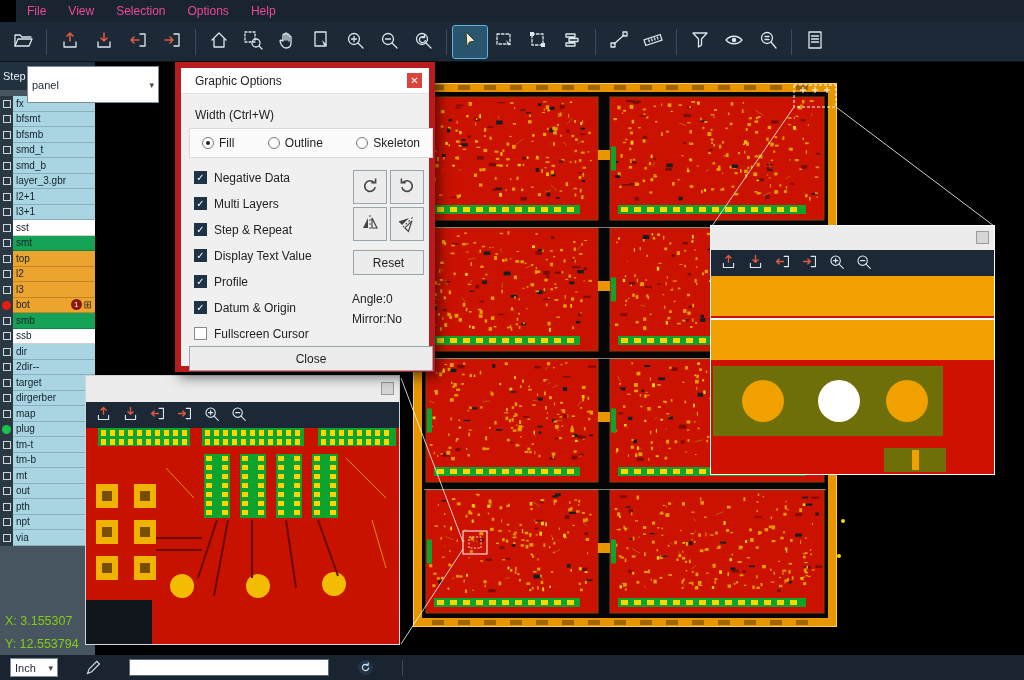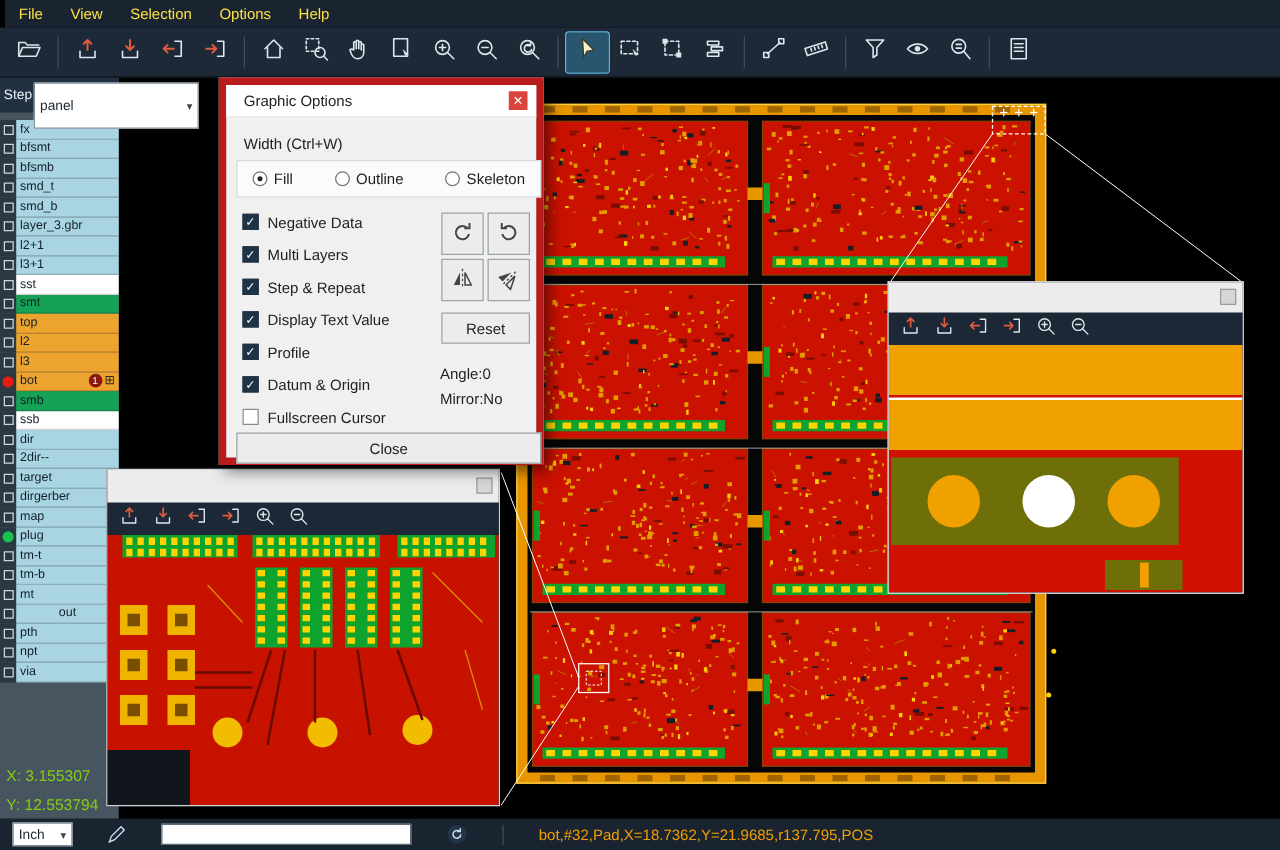--- a/index.html
+++ b/index.html
@@ -2,21 +2,21 @@
 <html><head>
 <meta charset="utf-8">
 <style>
   *{margin:0;padding:0;box-sizing:border-box}
   html,body{width:1024px;height:680px;overflow:hidden;background:#000;font-family:"Liberation Sans",sans-serif;position:relative}
 
   
   #pcb-svg{position:absolute;left:0;top:0;z-index:1}
 
   
-  .menubar{position:absolute;left:4px;top:0;right:0;height:22px;background:#1a2430;display:flex;color:#fde047;font-size:12px;z-index:5}
+  .menubar{position:absolute;left:16px;top:0;right:0;height:22px;background:#1a2430;display:flex;color:#ec4899;font-size:12px;z-index:5}
   .menu-item{padding:0 11px;height:100%;display:flex;align-items:center;cursor:default}
 
   
   .toolbar{position:absolute;left:0;top:22px;right:0;height:40px;background:#1d2936;display:flex;align-items:center;padding:0 6px;z-index:5;border-bottom:1px solid #0c141c}
   .tbtn{width:34px;height:32px;display:flex;align-items:center;justify-content:center;border-radius:2px}
   .tbtn.active{background:#29566e;outline:1px solid #5ab4e0}
   .tsep{width:1px;height:26px;background:#3c4c5a;margin:0 6px}
 
   
   .sidebar{position:absolute;left:0;top:62px;width:95px;height:593px;background:#46555f;z-index:4}
@@ -2162,21 +2162,21 @@
           <span class="cb"></span>
         </span>
         <span class="lbl" style="background: rgb(169, 213, 227);">
           <span class="lt">mt</span>
         </span>
       </div>
       <div class="layer-row">
         <span class="gutter">
           <span class="cb"></span>
         </span>
-        <span class="lbl" style="background: rgb(169, 213, 227); text-align: center;">
+        <span class="lbl" style="background: rgb(169, 213, 227);">
           <span class="lt">out</span>
         </span>
       </div>
       <div class="layer-row">
         <span class="gutter">
           <span class="cb"></span>
         </span>
         <span class="lbl" style="background: rgb(169, 213, 227);">
           <span class="lt">pth</span>
         </span>
@@ -2564,14 +2564,13 @@
   </span>
   <div class="status-input"></div>
   <span class="sb-icon">
     <svg width="17" height="17" viewBox="0 0 17 17">
         <circle cx="8.5" cy="8.5" r="7.5" fill="#223447"></circle>
         <path d="M11.6 8.5a3.1 3.1 0 1 1-1-2.3" fill="none" stroke="#cfe0ee" stroke-width="1.2"></path>
         <path d="M11.2 3.6v2.5H8.7" fill="none" stroke="#cfe0ee" stroke-width="1.2"></path>
       </svg>
   </span>
   <div class="vsep"></div>
-  <div class="status-text">bot,#32,Pad,X=18.7362,Y=21.9685,r137.795,POS</div>
 </div>
 
 </body></html>

